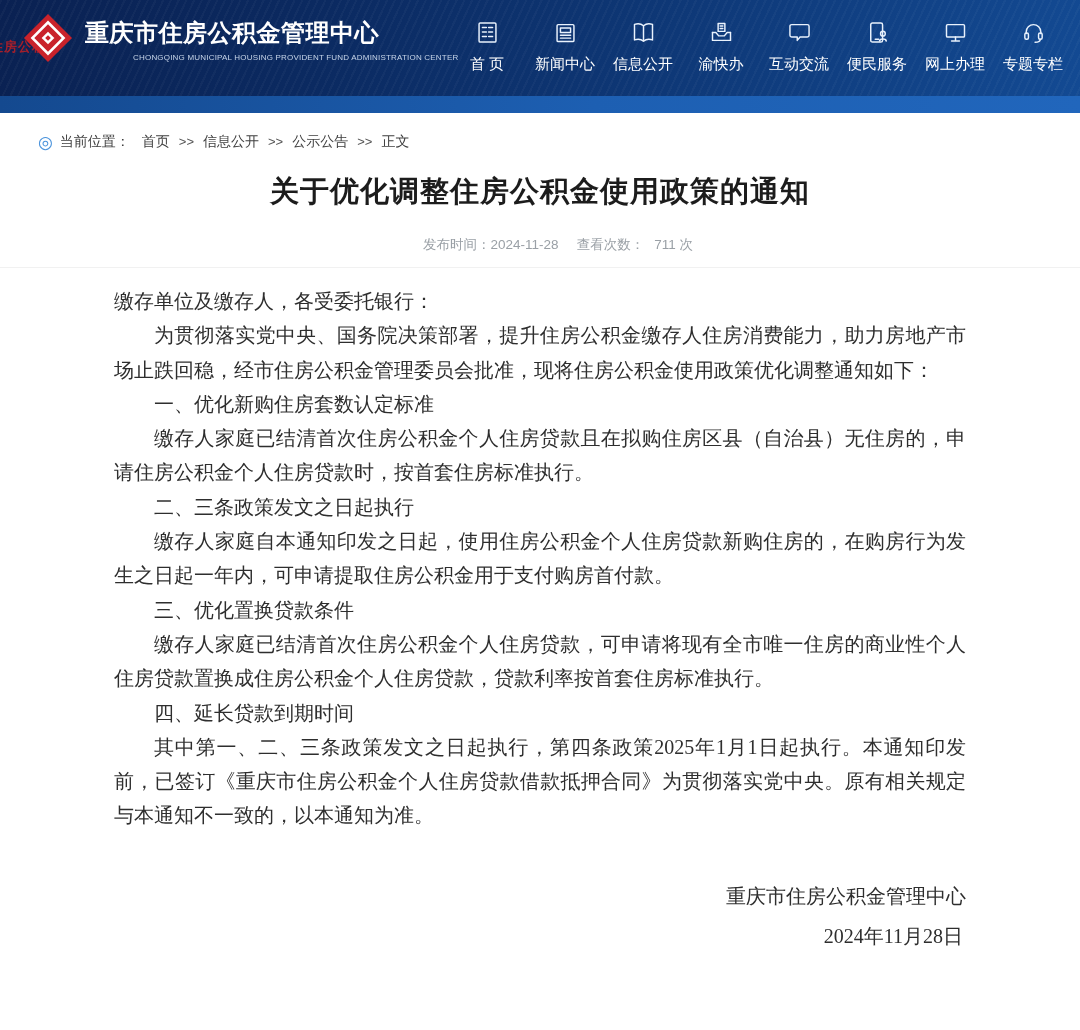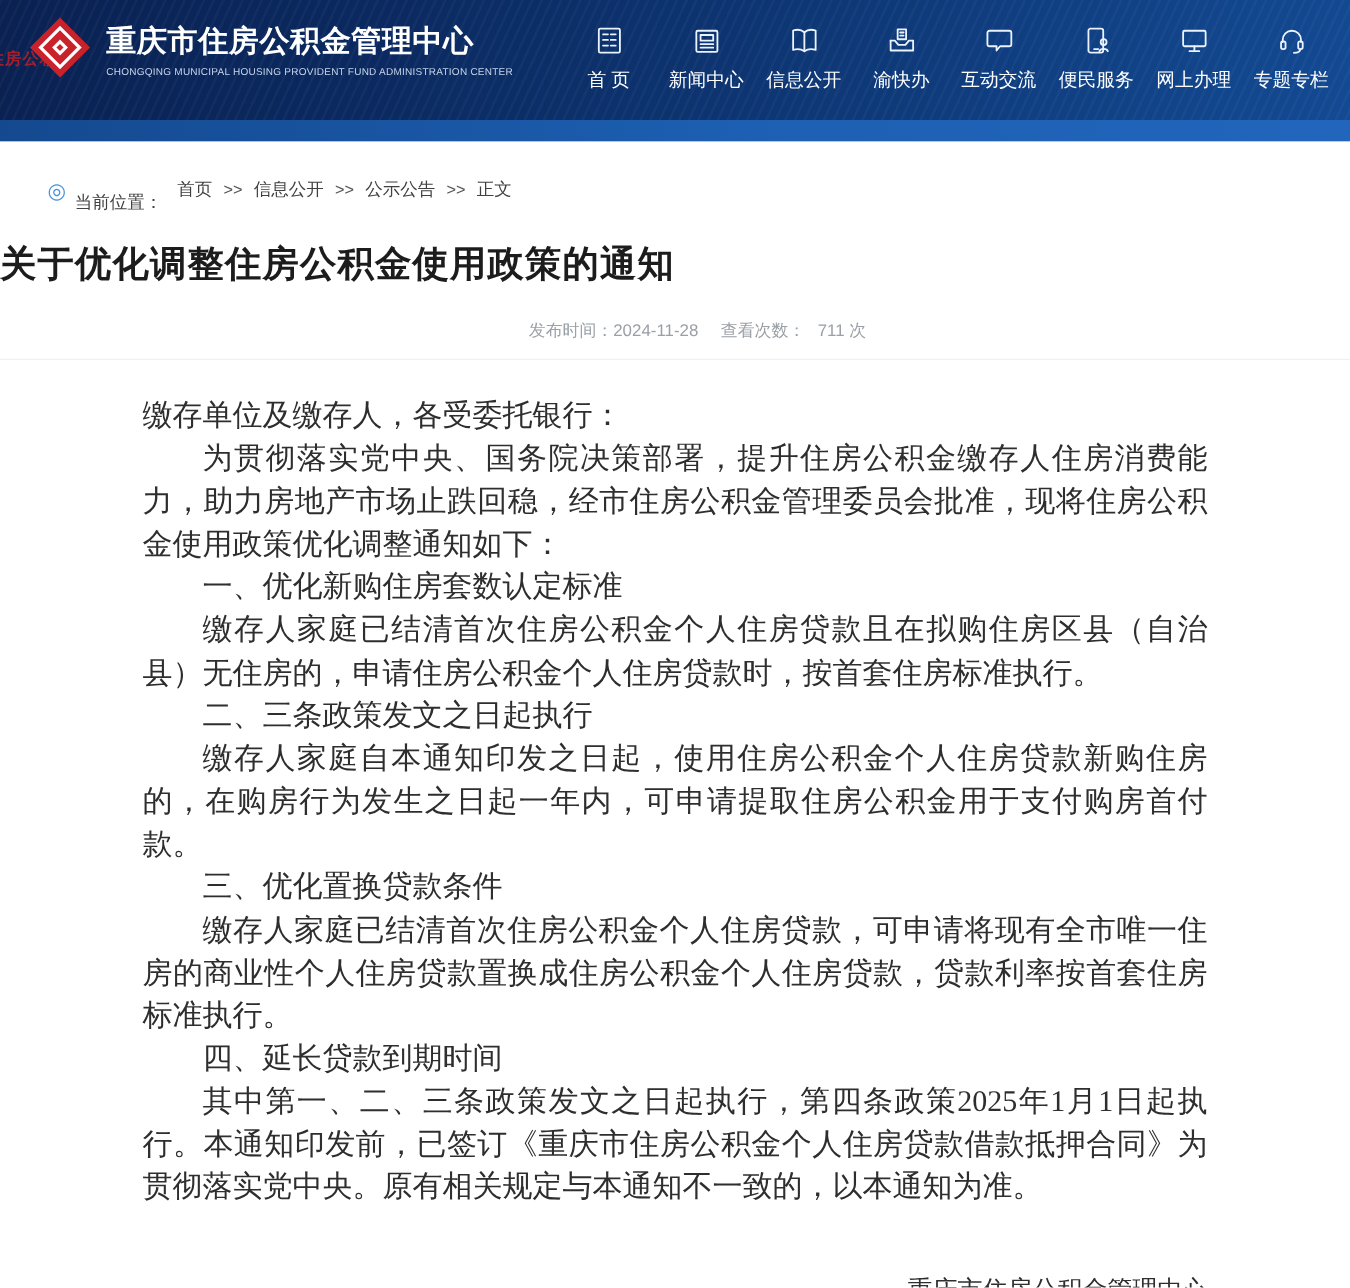--- a/index.html
+++ b/index.html
@@ -26,46 +26,46 @@
   }
   .logo-block { position:absolute; left:20px; top:12px; display:flex; align-items:flex-start; z-index:2; cursor:pointer; }
   .logo-watermark {
     position:absolute; left:-10px; top:38px; z-index:1;
     color:#b51f27; font-size:13px; font-weight:bold; letter-spacing:1px;
     white-space:nowrap; opacity:.9;
   }
   .logo-diamond { position:relative; z-index:2; width:56px; height:52px; flex:0 0 auto; }
   .logo-text { margin-left:9px; padding-top:5px; }
   .logo-title { color:#ffffff; font-size:24px; font-weight:bold; letter-spacing:.5px; white-space:nowrap; }
-  .logo-subtitle { color:#c6d4e8; font-size:8px; letter-spacing:.2px; margin-top:4px; white-space:nowrap; }
+  .logo-subtitle { color:#c6d4e8; font-size:8px; letter-spacing:.2px; margin-top:4px; white-space:nowrap;margin-left:48px; }
 
   .nav { position:absolute; right:8px; top:13px; display:flex; z-index:2; }
   .nav-item { width:78px; display:flex; flex-direction:column; align-items:center; cursor:pointer; }
   .nav-icon { height:33px; display:flex; align-items:flex-end; justify-content:center; }
   .nav-icon svg { width:27px; height:27px; stroke:#e9f2fd; fill:none; stroke-width:1.3; stroke-linecap:round; stroke-linejoin:round; }
   .nav-label { margin-top:9px; color:#ffffff; font-size:15px; white-space:nowrap; }
 
   
   .breadcrumb { display:flex; align-items:center; margin:20px 0 0 38px; font-size:14px; color:#404040; }
   .crumb-pin { color:#4a93dc; font-size:17px; line-height:1; margin-right:7px; }
-  .crumb-prefix { margin-right:12px;margin-top:20px; }
+  .crumb-prefix { margin-right:12px; }
   .crumb-link { cursor:pointer; margin:0 5px; }
   .crumb-link:first-of-type { margin-left:0; }
   .crumb-sep { color:#555; font-size:13px; margin:0 4px; }
 
   
-  .article-title { margin-top:21px; font-size:29px; font-weight:bold; color:#1c1c1c; letter-spacing:1px; }
+  .article-title { margin-top:21px; text-align:center; font-size:29px; font-weight:bold; color:#1c1c1c; letter-spacing:1px; }
   .article-meta { margin-top:24px; text-align:center; font-size:13.5px; color:#9aa0a6;margin-left:36px; }
   .meta-gap { display:inline-block; width:18px; }
   .divider { margin-top:13px; border-top:1px solid #f1f1f1; }
 
   .article-body {
-    width:852px; margin:28px auto 0;
+    width:852px; margin:16px auto 0;
     font-family:"Liberation Serif","DejaVu Serif",serif;
-    font-size:24px; line-height:34.3px; color:#2e2e2e; text-align:justify;
+    font-size:20px; line-height:34.3px; color:#2e2e2e; text-align:justify;
   }
   .article-body p { margin:0; }
   .article-body p.indent { text-indent:2em; }
 
   .signature {
     width:852px; margin:50px auto 0; text-align:right;
     font-family:"Liberation Serif","DejaVu Serif",serif;
     font-size:20px; color:#2e2e2e;
   }
   .sig-date { margin-top:13px; padding-right:3px; }

